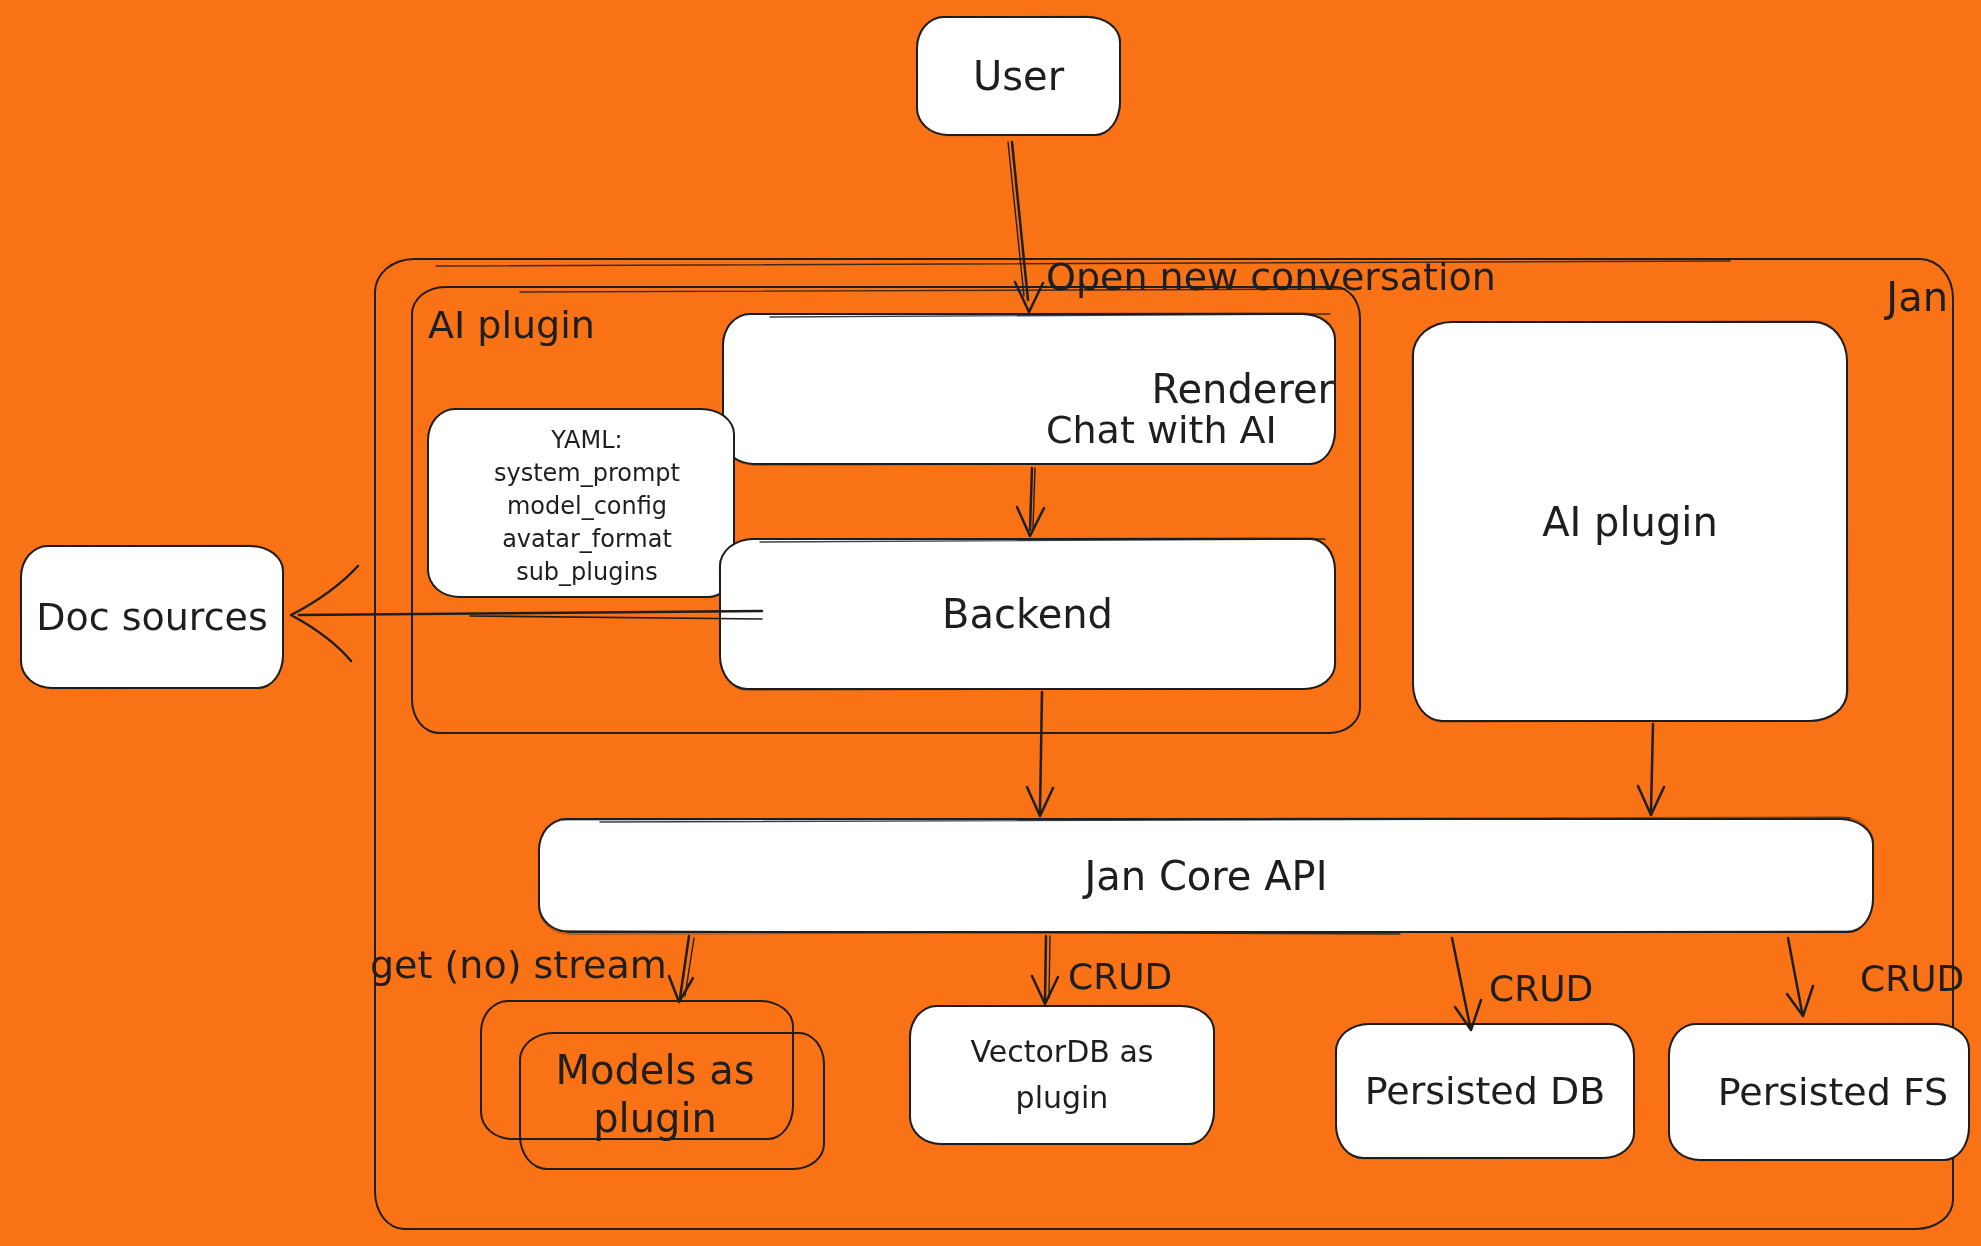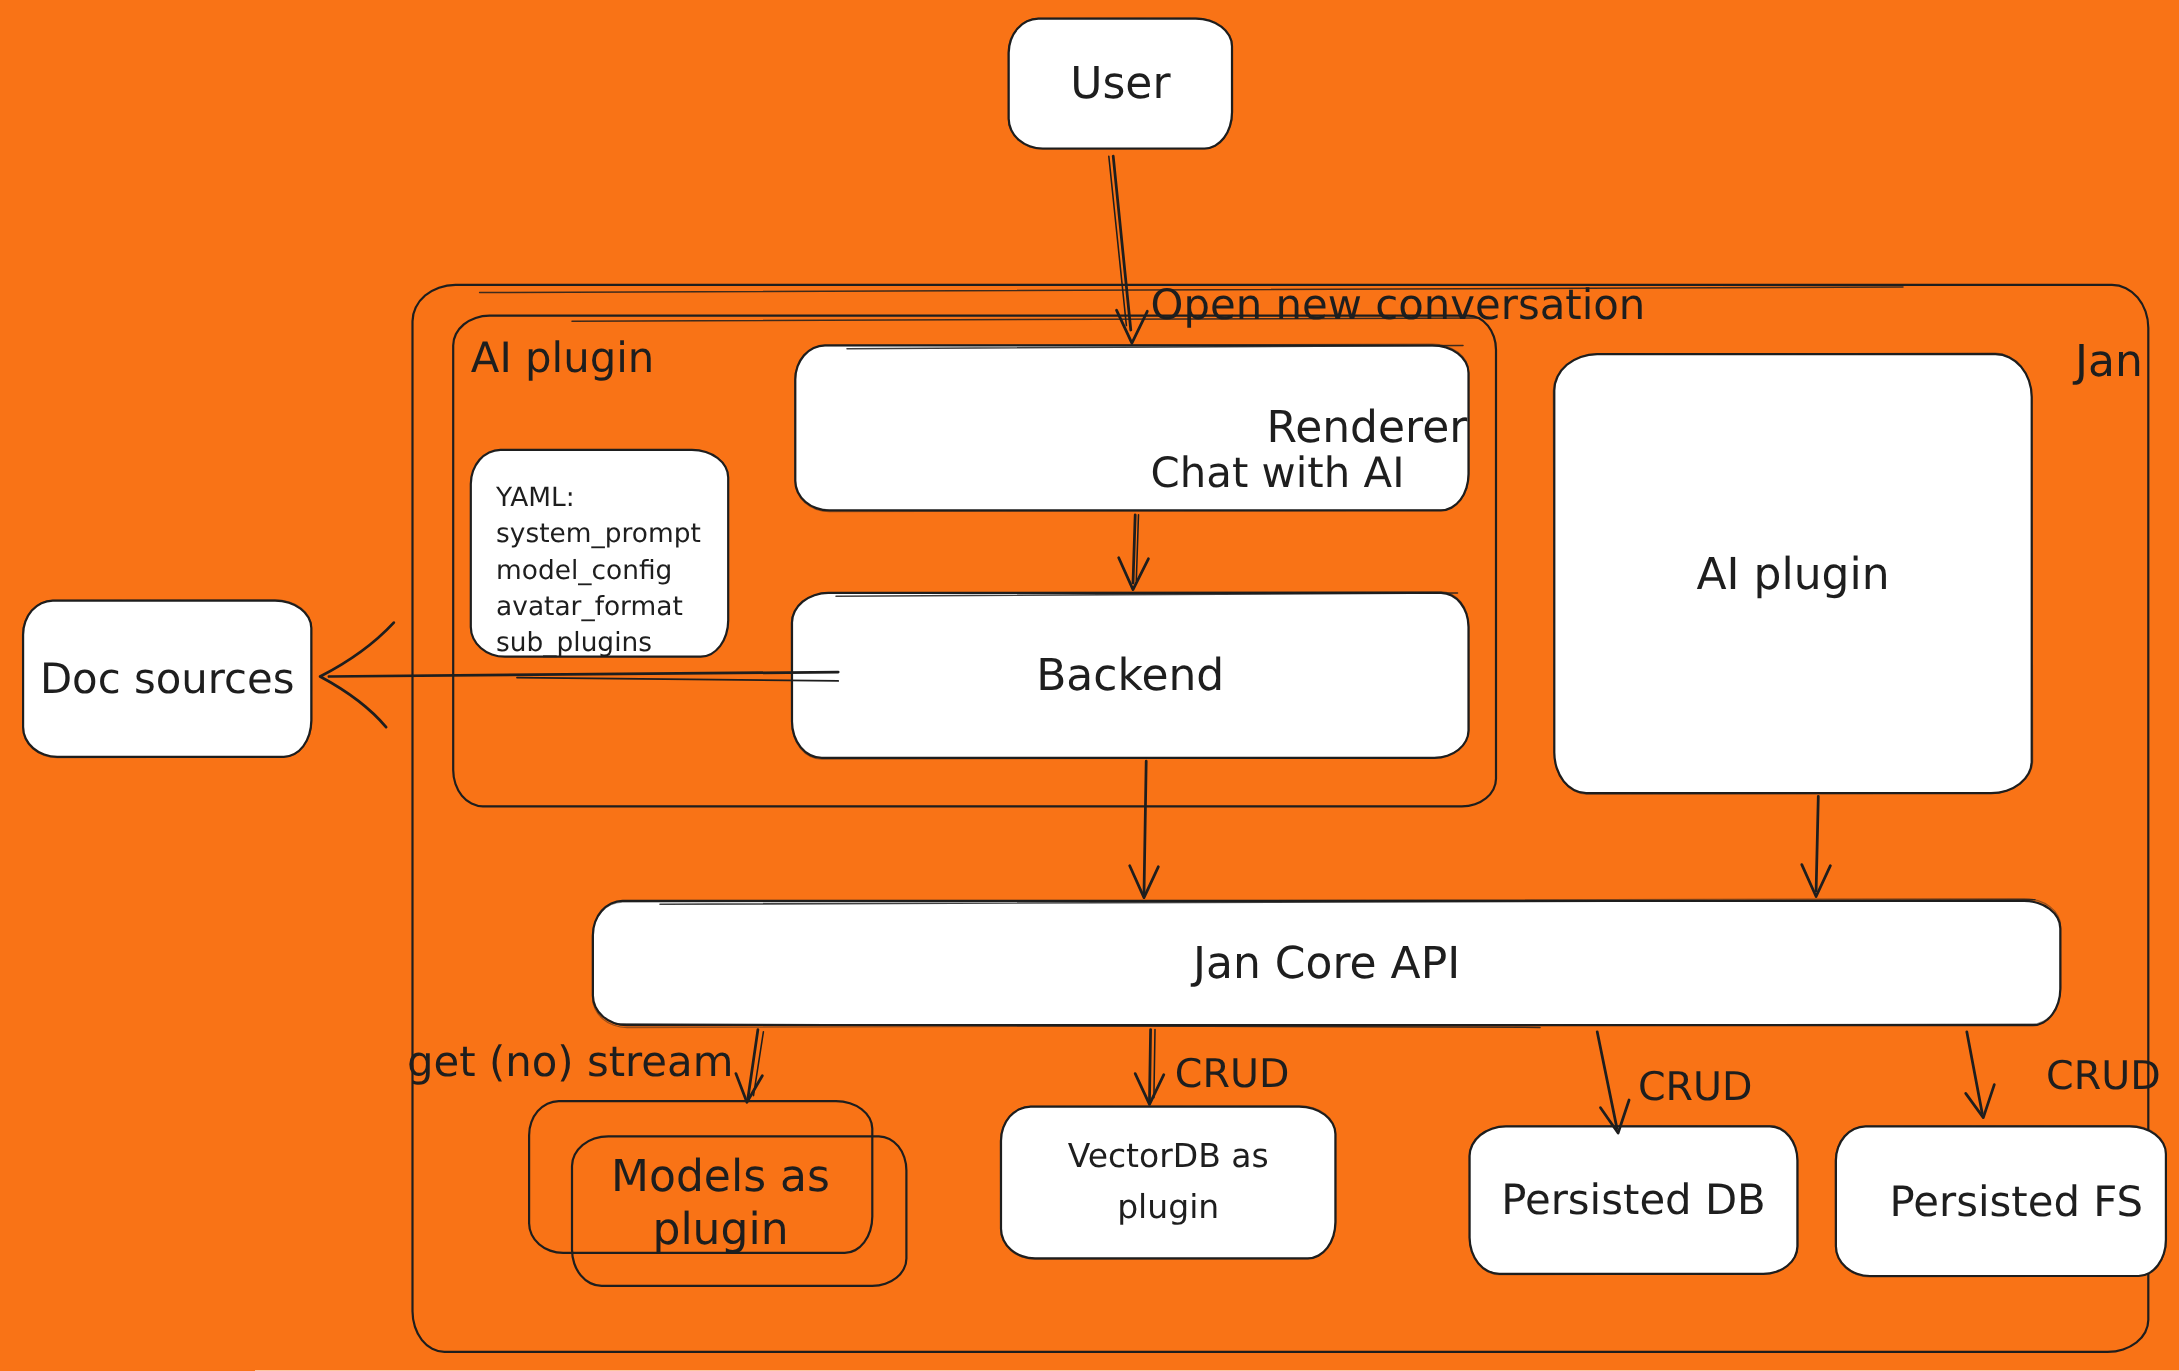--- a/index.html
+++ b/index.html
@@ -36,30 +36,30 @@
   <div class="box filled r1 sketch center z2" style="left:916px;top:16px;width:205px;height:120px;">
     <span class="node-label">User</span>
   </div>
 
   <div class="lbl z4" style="left:1046px;top:150px;font-size:38px;line-height:51px;">
     <div>Open new conversation</div>
     <div>Chat with AI</div>
   </div>
 
   <div class="box r3 z1" style="left:374px;top:258px;width:1580px;height:972px;"></div>
-  <div class="lbl z4" style="left:1856px;top:272px;width:92px;font-size:40px;text-align:right;margin-top:32px;">Jan</div>
+  <div class="lbl z4" style="left:1856px;top:272px;width:92px;font-size:40px;text-align:right;">Jan</div>
 
   <div class="box r2 z1" style="left:411px;top:286px;width:950px;height:448px;"></div>
   <div class="lbl z4" style="left:428px;top:302px;font-size:38px;">AI plugin</div>
 
   <div class="box filled r1 sketch center z2" style="left:722px;top:313px;width:614px;height:152px;justify-content:flex-end;">
     <span class="node-label">Renderer</span>
   </div>
 
-  <div class="box filled r1 z2" style="left:427px;top:408px;width:236px;height:190px;padding:26px 10px 0 22px;font-size:24px;line-height:33px;">
+  <div class="box filled r1 z2" style="left:427px;top:408px;width:308px;height:190px;padding:14px 10px 0 22px;font-size:24px;line-height:33px;text-align:center;">
     <div>YAML:</div>
     <div>system_prompt</div>
     <div>model_config</div>
     <div>avatar_format</div>
     <div>sub_plugins</div>
   </div>
 
   <div class="box filled r2 sketch center z2" style="left:719px;top:538px;width:617px;height:152px;">
     <span class="node-label">Backend</span>
   </div>

